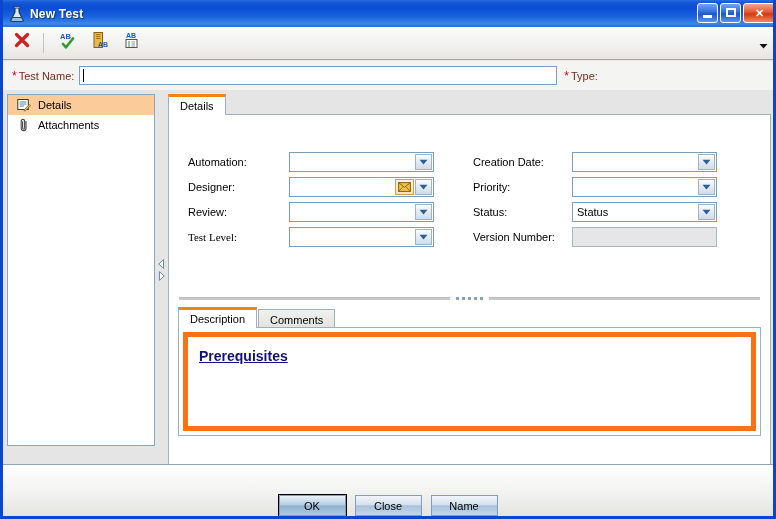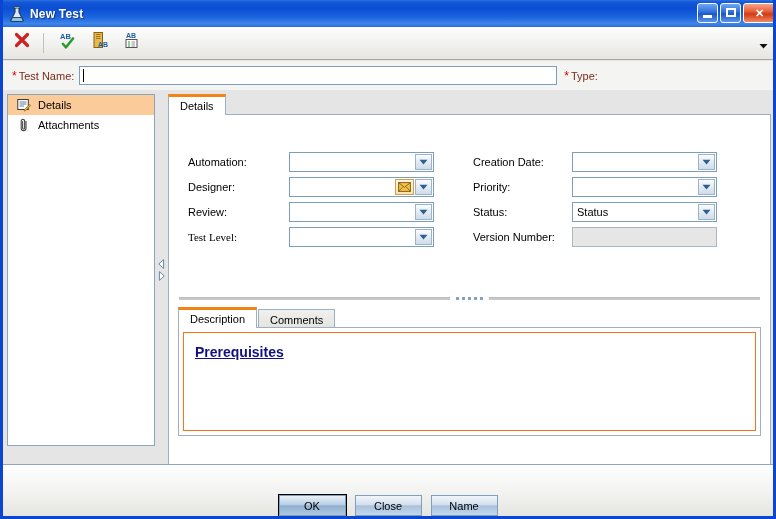--- a/index.html
+++ b/index.html
@@ -371,21 +371,21 @@
     left: 9px; top: 192px;
     width: 583px; height: 130px;
   }
   #desc-tab-body {
     height: 109px;
     padding: 4px;
   }
   .rich-editor {
     width: 100%;
     height: 100%;
-    border: 1px solid #f97316;
+    border: 5px solid #f97316;
     background: #ffffff;
     box-sizing: border-box;
     padding: 11px 0 0 11px;
     overflow: hidden;
   }
   .rich-heading {
     color: #101080;
     font-size: 14px;
     font-weight: bold;
     text-decoration: underline;

